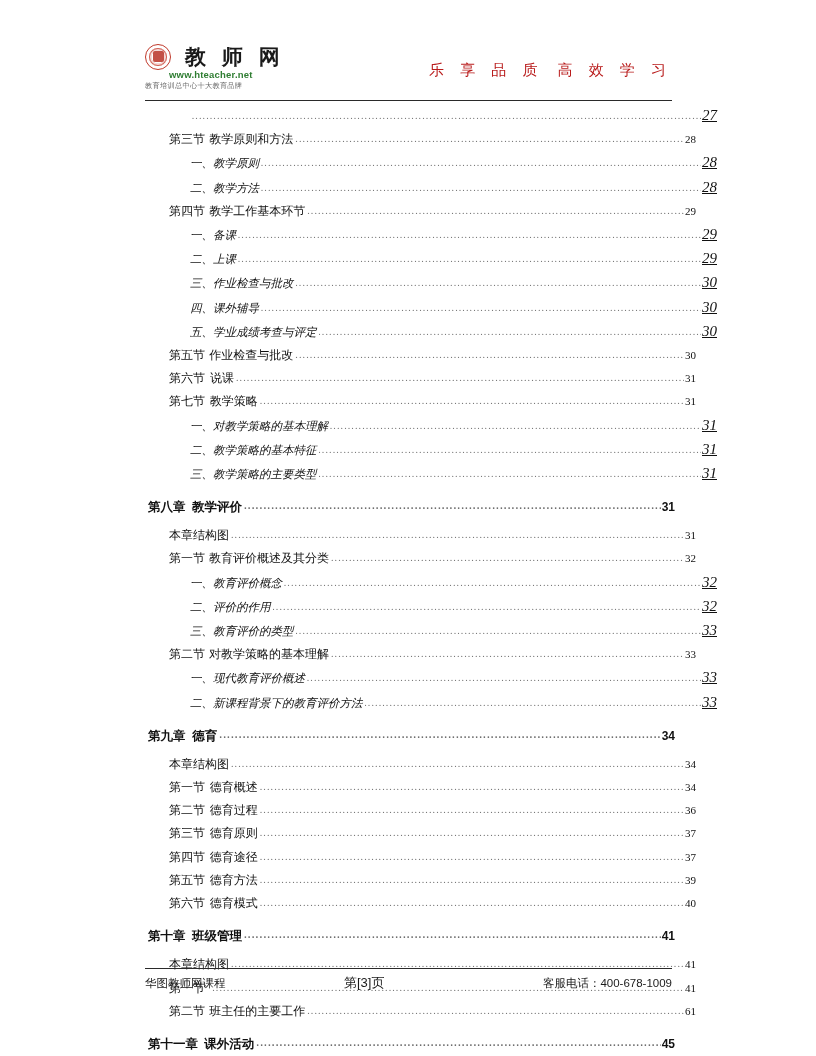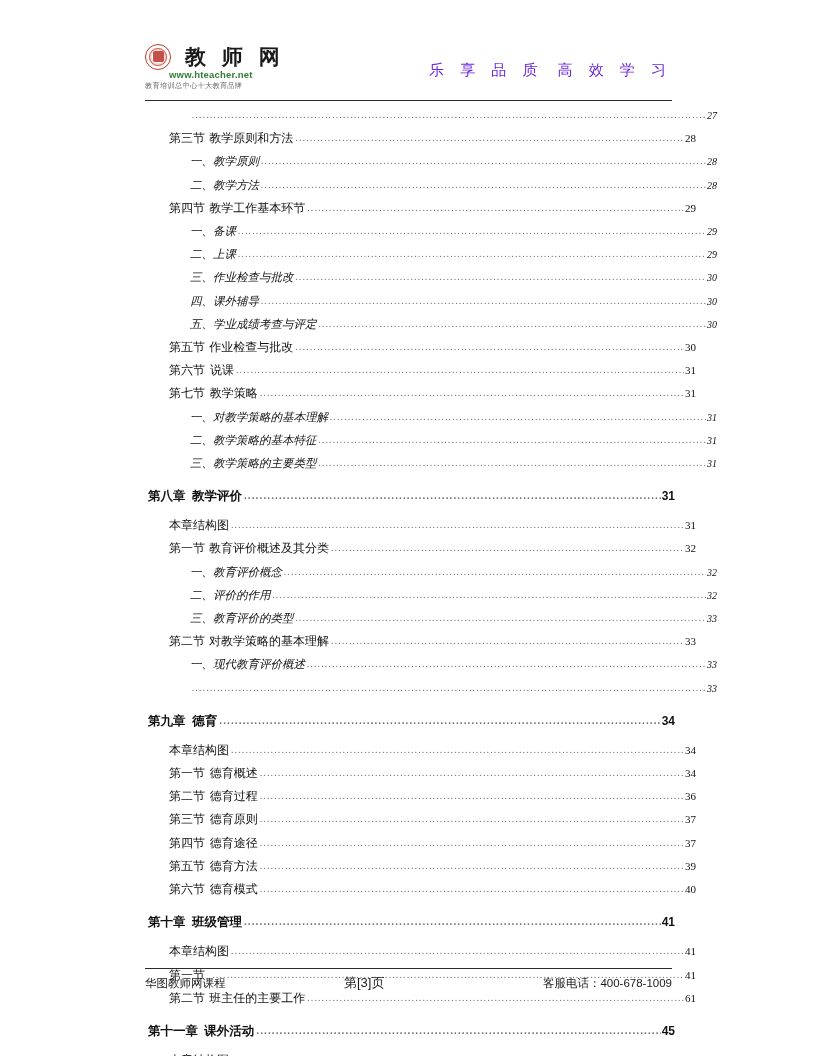--- a/index.html
+++ b/index.html
@@ -100,21 +100,21 @@
     letter-spacing: 0.3px;
     line-height: 10px;
     white-space: nowrap;
     transform: scale(0.96);
     transform-origin: left center;
   }
   .tagline {
     margin-top: 17px;
     font-family: "Liberation Sans", "DejaVu Sans", sans-serif;
     font-size: 15px;
-    color: #6d28d9;
+    color: #b91c1c;
     letter-spacing: 6px;
     white-space: nowrap;
   }
   .tagline .gap { display: inline-block; width: 14px; }
 
   .header-rule {
     position: absolute;
     left: 145px;
     top: 100px;
     width: 527px;
@@ -153,20 +153,21 @@
 
   
   .lvl-chapter {
     font-family: "Liberation Sans", "DejaVu Sans", sans-serif;
     font-weight: 700;
     font-size: 12.5px;
     line-height: 24px;
     padding-left: 3px;
     margin-top: 9px;
     margin-bottom: 5px;
+    align-items: flex-end;
   }
   .lvl-chapter .pg { font-size: 12px; font-weight: 700; }
   .lvl-chapter .chaptergap { display: inline-block; width: 12px; }
 
   
   .lvl-section {
     font-size: 12px;
     line-height: 23.2px;
     padding-left: 24px;
     justify-content: flex-end;
@@ -174,21 +175,21 @@
   .lvl-section .pg { font-size: 11px; }
   .lvl-section .sgap { display: inline-block; width: 8px; }
 
   
   .lvl-item {
     font-size: 11.5px;
     line-height: 23.2px;
     padding-left: 45px;
     font-style: italic;
   }
-  .lvl-item .pg { font-size: 10px; font-style: italic; }
+  .lvl-item .pg { font-size: 15px; font-style: italic; text-decoration: underline; }
 
   
   .footer-rule {
     position: absolute;
     left: 145px;
     top: 968px;
     width: 527px;
     height: 0;
     border-top: 1.1px solid #2a2a2a;
   }
@@ -365,20 +366,21 @@
         <span class="title">对教学策略的基本理解</span>
         <span class="dots">.......................................................................................................................................................................................................</span>
         <span class="pg">33</span>
       </div>
       <div class="row lvl-item">
         <span class="label">一、现代教育评价概述</span>
         <span class="dots">.......................................................................................................................................................................................................</span>
         <span class="pg">33</span>
       </div>
       <div class="row lvl-item">
+        <span class="label">二、新课程背景下的教育评价方法</span>
         <span class="dots">.......................................................................................................................................................................................................</span>
         <span class="pg">33</span>
       </div>
       <div class="row lvl-chapter">
         <span class="label">第九章</span>
         <span class="chaptergap"></span>
         <span class="title">德育</span>
         <span class="dots">.......................................................................................................................................................................................................</span>
         <span class="pg">34</span>
       </div>

